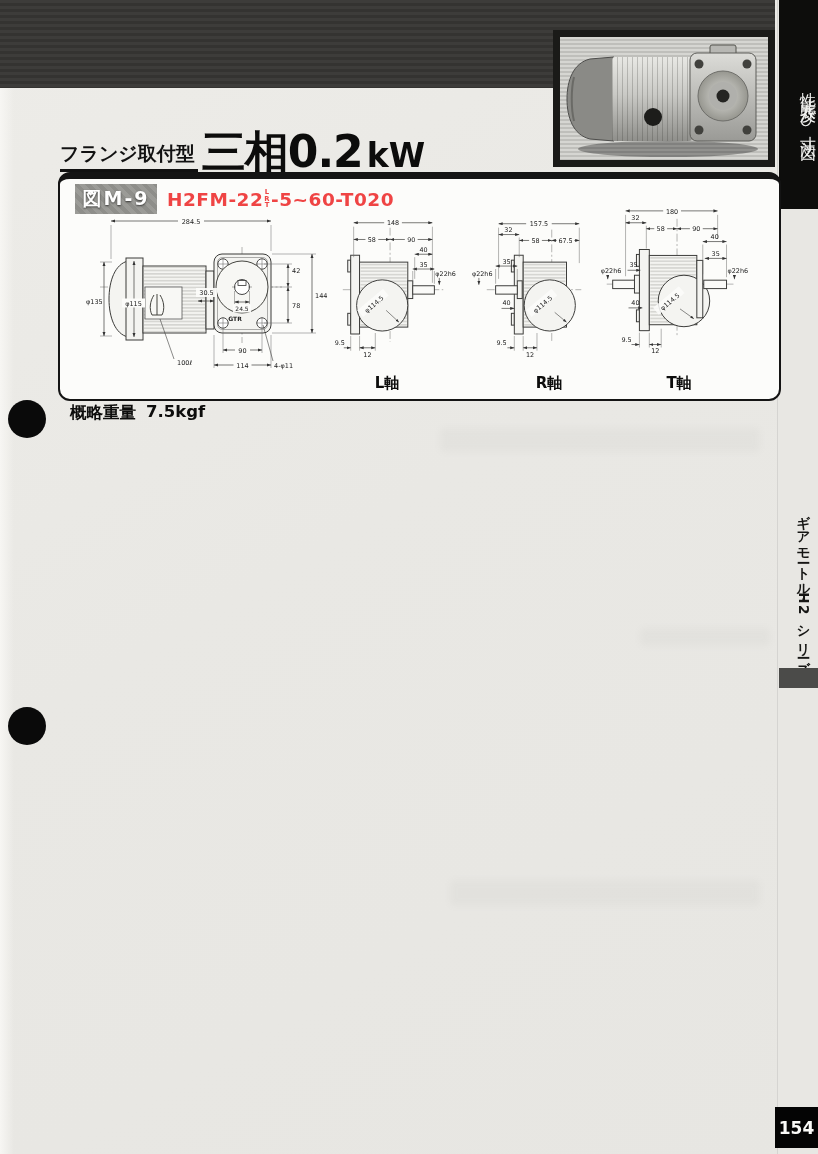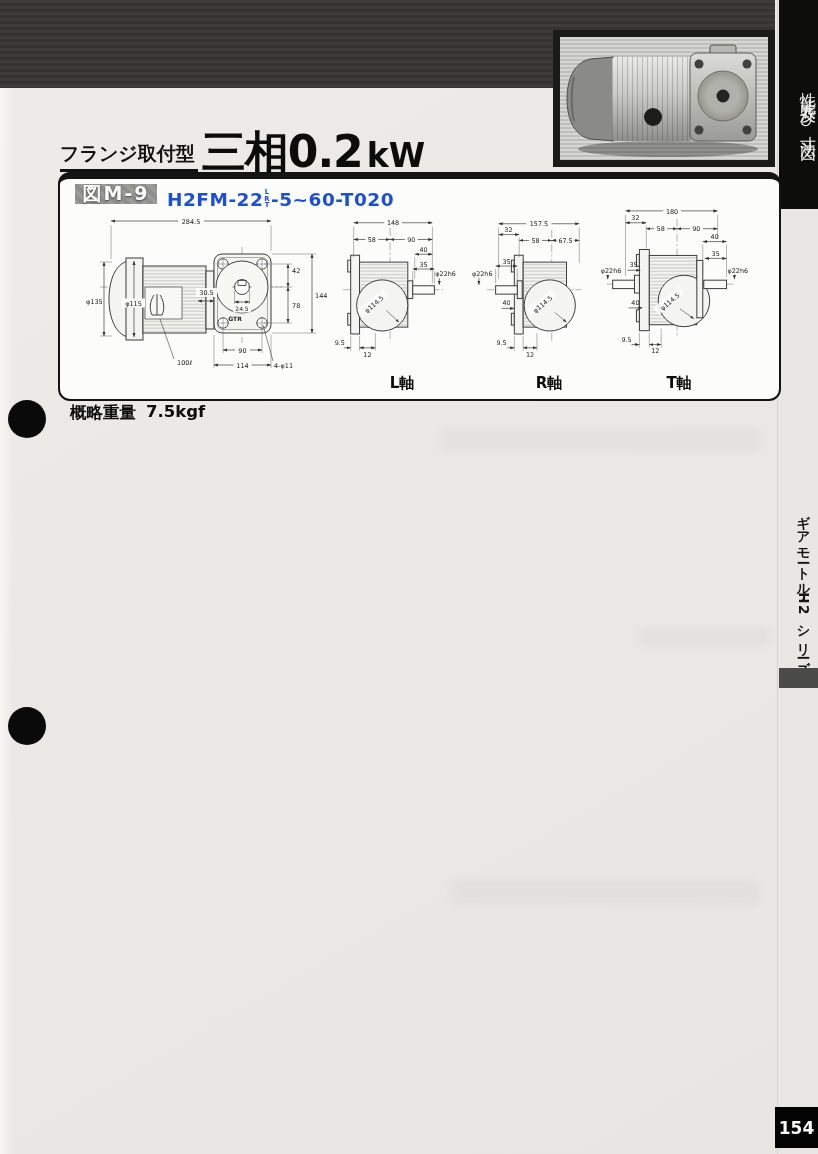--- a/index.html
+++ b/index.html
@@ -25,27 +25,27 @@
   .hole{width:38px;height:38px;border-radius:50%;background:#0a0a0a;}
   .phframe{left:553px;top:30px;width:208px;height:123px;border:7px solid #1a1a18;
           background:repeating-linear-gradient(180deg,#d6d6d2 0 2px,#bfbfbb 2px 4px);}
   .titlerow{left:60px;top:120px;height:52px;display:flex;align-items:flex-end;gap:4px;}
   .cat{font-size:19px;font-weight:bold;color:#111;border-bottom:3.5px solid #111;
        padding:0 3px 3px 0;line-height:1.25;}
   .bigtitle{font-size:44px;font-weight:bold;color:#0c0c0b;line-height:0.92;letter-spacing:-1px;text-align:right;}
   .bigunit{font-size:33px;font-weight:bold;color:#0c0c0b;line-height:1;}
   .figbox{left:58px;top:172px;width:723px;height:229px;box-sizing:border-box;
           background:#fcfcfa;border:2.5px solid #141414;border-top-width:7px;border-radius:12px;}
-  .figtag{left:15px;top:5px;width:82px;height:20px;
+  .figtag{left:15px;top:5px;width:82px;height:30px;
           background:repeating-linear-gradient(45deg,#9b9b97 0 4px,#8e8e8a 4px 8px);
           color:#fff;font-weight:bold;font-size:19px;letter-spacing:2px;
           display:flex;align-items:center;justify-content:center;
           text-shadow:0 1px 2px rgba(0,0,0,0.6);}
   .model{left:107px;top:7px;height:26px;display:flex;align-items:center;
-         font-weight:bold;color:#1d4ed8;font-size:18.5px;letter-spacing:0.5px;}
+         font-weight:bold;color:#ef4444;font-size:18.5px;letter-spacing:0.5px;}
   .stack{display:flex;flex-direction:column;align-items:center;font-size:6.8px;
          line-height:6.8px;font-weight:bold;margin:0 1px;}
   .weight{left:10px;top:193px;display:flex;gap:10px;font-weight:bold;
           font-size:16.5px;color:#0d0d0c;margin-top:30px;}
   .axislabel{top:195px;width:60px;text-align:center;font-weight:bold;font-size:15px;color:#0d0d0c;}
   .view{position:absolute;}
   svg text{font-family:"DejaVu Sans","Liberation Sans",sans-serif;}
   .dt{font-size:6.5px;fill:#1a1a1a;text-anchor:middle;}
   .dts{font-size:6px;fill:#1a1a1a;text-anchor:middle;}
   .ts{text-anchor:start;}
@@ -369,21 +369,21 @@
       <line class="dim" x1="31" y1="147" x2="39" y2="147" marker-end="url(#ar)"></line>
       <text class="dt" x="26" y="144">9.5</text>
       <line class="dim" x1="49" y1="147" x2="61" y2="147" marker-start="url(#ar)" marker-end="url(#ar)"></line>
       <text class="dt" x="55" y="156">12</text>
     </svg>
 
     <div class="abs weight">
       <span>概略重量</span>
       <span>7.5kgf</span>
     </div>
-    <div class="abs axislabel" style="left:312px">L軸</div>
+    <div class="abs axislabel" style="left:297px">L軸</div>
     <div class="abs axislabel" style="left:459px">R軸</div>
     <div class="abs axislabel" style="left:589px">T軸</div>
   </div>
 
   <div class="abs hole" style="left:8px;top:400px"></div>
   <div class="abs hole" style="left:8px;top:707px"></div>
 
   <div class="ghost" style="left:440px;top:428px;width:320px;height:24px"></div>
   <div class="ghost" style="left:640px;top:628px;width:130px;height:18px"></div>
   <div class="ghost" style="left:450px;top:880px;width:310px;height:26px"></div>

